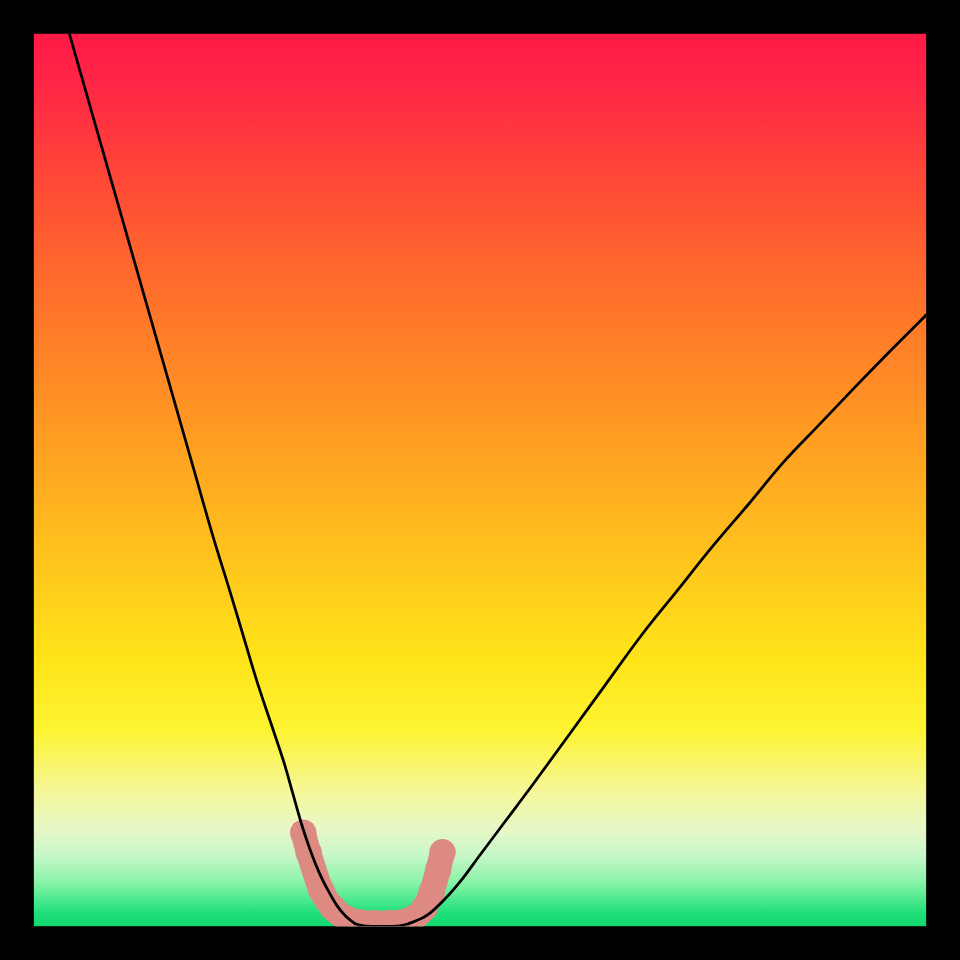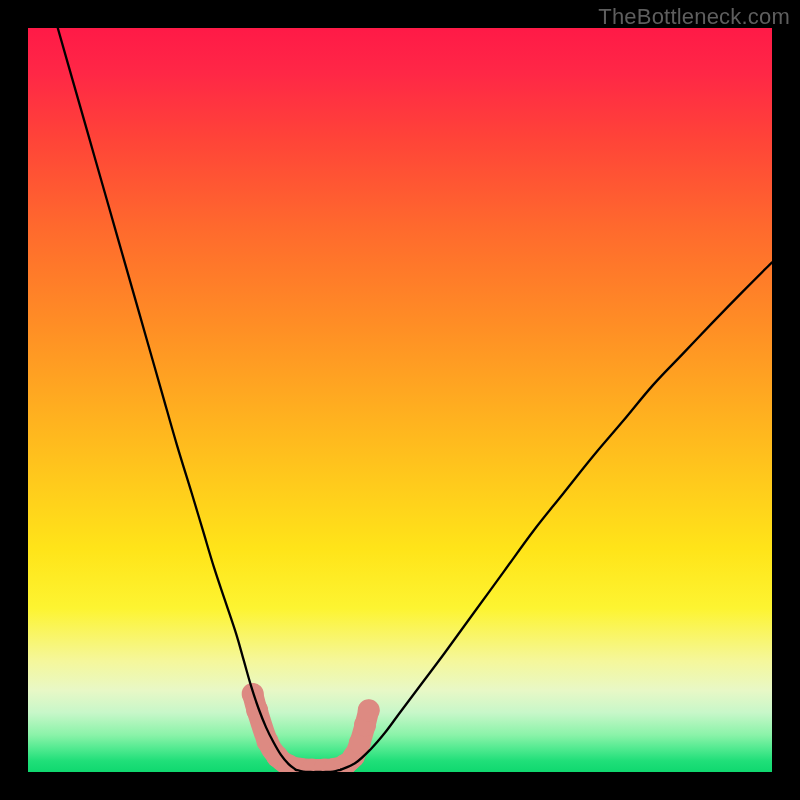--- a/index.html
+++ b/index.html
@@ -95,14 +95,13 @@
           <circle cx="340.75" cy="682.25" r="11" fill="#dd8a82"></circle>
         </g>
       <g id="curve-group" fill="none" stroke="#000000" stroke-width="2.3" stroke-linecap="round">
           <path d="M 29.76 0.00 C 32.44 9.37, 39.28 33.33, 44.64 52.08 C 50.00 70.83, 54.16 85.41, 59.52 104.16 C 64.88 122.91, 69.04 137.49, 74.40 156.24 C 79.76 174.99, 83.92 189.57, 89.28 208.32 C 94.64 227.07, 98.80 241.65, 104.16 260.40 C 109.52 279.15, 113.68 293.73, 119.04 312.48 C 124.40 331.23, 128.56 345.81, 133.92 364.56 C 139.28 383.31, 143.44 398.56, 148.80 416.64 C 154.16 434.72, 158.99 449.60, 163.68 465.00 C 168.37 480.40, 170.82 488.81, 174.84 502.20 C 178.86 515.59, 181.98 526.68, 186.00 539.40 C 190.02 552.12, 193.14 560.83, 197.16 572.88 C 201.18 584.93, 204.97 595.65, 208.32 606.36 C 211.67 617.07, 213.08 623.03, 215.76 632.40 C 218.44 641.77, 220.52 649.74, 223.20 658.44 C 225.88 667.14, 227.96 673.39, 230.64 680.76 C 233.32 688.13, 235.40 693.33, 238.08 699.36 C 240.76 705.39, 242.84 709.28, 245.52 714.24 C 248.20 719.20, 250.28 723.00, 252.96 726.89 C 255.64 730.77, 257.72 733.14, 260.40 735.82 C 263.08 738.49, 266.50 740.70, 267.84 741.77"></path>
           <path d="M 312.48 741.77 C 315.16 740.56, 322.00 738.69, 327.36 735.07 C 332.72 731.46, 336.88 727.17, 342.24 721.68 C 347.60 716.19, 351.76 711.26, 357.12 704.57 C 362.48 697.87, 365.30 693.45, 372.00 684.48 C 378.70 675.51, 386.28 665.43, 394.32 654.72 C 402.36 644.01, 407.27 637.68, 416.64 624.96 C 426.01 612.24, 435.69 598.77, 446.40 584.04 C 457.11 569.31, 465.45 557.85, 476.16 543.12 C 486.87 528.39, 495.21 516.26, 505.92 502.20 C 516.63 488.14, 524.97 478.39, 535.68 465.00 C 546.39 451.61, 554.73 440.79, 565.44 427.80 C 576.15 414.81, 584.49 405.55, 595.20 392.83 C 605.91 380.11, 614.25 369.17, 624.96 357.12 C 635.67 345.07, 644.01 337.12, 654.72 325.87 C 665.43 314.62, 673.77 305.74, 684.48 294.62 C 695.19 283.51, 703.53 274.97, 714.24 264.12 C 724.95 253.27, 738.64 239.72, 744.00 234.36"></path>
           <path d="M 267.84 741.77 C 269.18 742.10, 272.60 743.23, 275.28 743.63 C 277.96 744.03, 280.04 743.93, 282.72 744.00 C 285.40 744.07, 287.48 744.00, 290.16 744.00 C 292.84 744.00, 294.92 744.07, 297.60 744.00 C 300.28 743.93, 302.36 744.03, 305.04 743.63 C 307.72 743.23, 311.14 742.10, 312.48 741.77"></path>
         </g>
     </svg>
   </div>
 
-  <div class="watermark">TheBottleneck.com</div>
 </div>
 
 </body></html>

